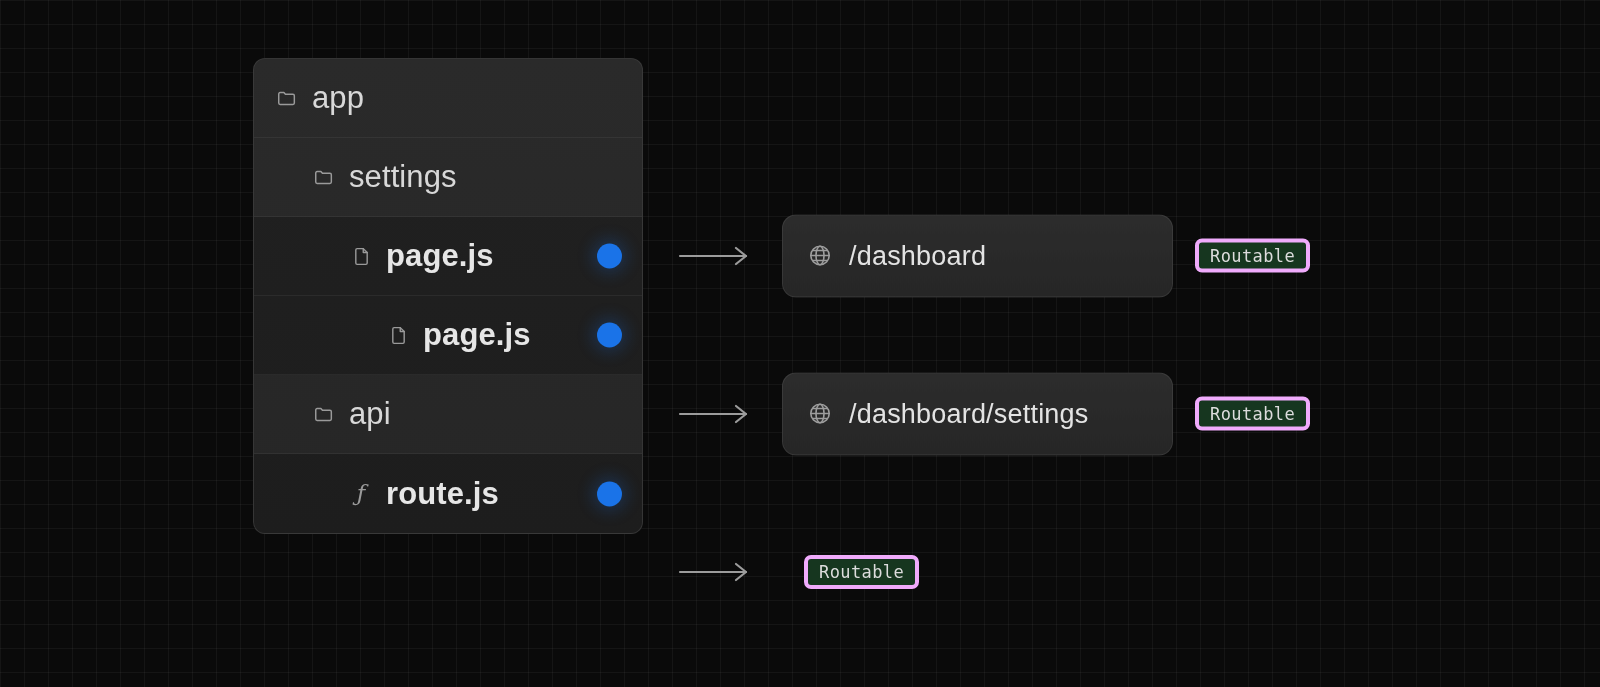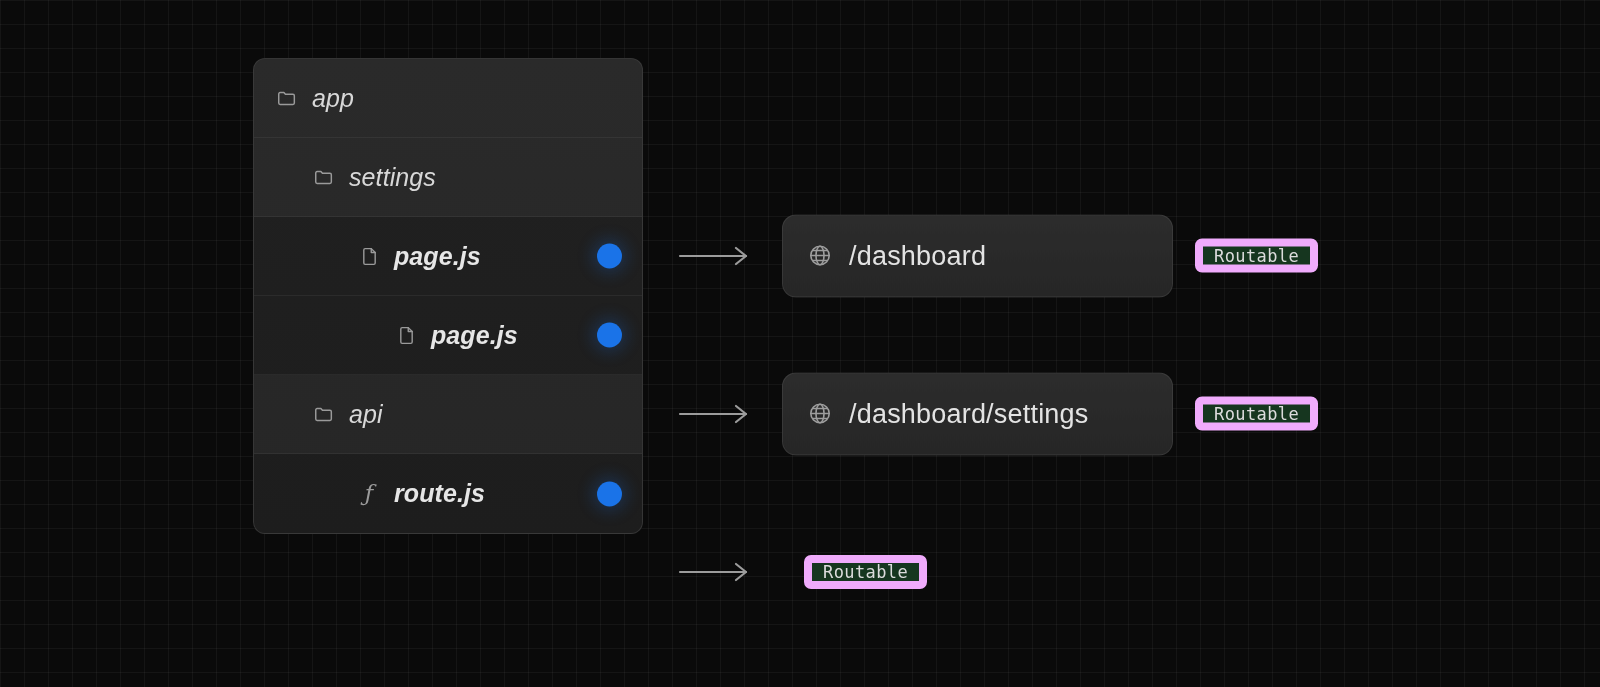--- a/index.html
+++ b/index.html
@@ -36,21 +36,20 @@
     height: 79px;
     display: flex;
     align-items: center;
     position: relative;
     border-bottom: 1px solid rgba(255,255,255,0.055);
   }
   .tree-row:last-child { border-bottom: none; }
 
   .tree-row.is-file {
     background: rgba(0,0,0,0.22);
-    padding-left: 8px;
   }
 
   .tree-row .indent { flex: 0 0 auto; }
 
   .row-icon {
     flex: 0 0 auto;
     width: 22px;
     height: 22px;
     display: flex;
     align-items: center;
@@ -62,25 +61,24 @@
   .fn-glyph {
     font-family: "DejaVu Serif", serif;
     font-style: italic;
     font-size: 23px;
     color: #9a9a9a;
     line-height: 1;
   }
 
   .row-label {
     margin-left: 14px;
-    font-size: 25px;
+    font-size: 31px;
     color: #d8d8d8;
     letter-spacing: 0.1px;
     white-space: nowrap;
-    font-style: italic;
   }
   .tree-row.is-file .row-label {
     font-weight: bold;
     color: #e6e6e6;
   }
 
   .dot {
     position: absolute;
     right: 20px;
     top: 50%;
@@ -140,21 +138,21 @@
   }
 
   .badge {
     margin-left: 22px;
     height: 34px;
     padding: 0 11px;
     display: flex;
     align-items: center;
     justify-content: center;
     border-radius: 7px;
-    border: 8px solid #f0abfc;
+    border: 4px solid #f0abfc;
     background: #16361f;
     color: #dcdcdc;
     font-family: "DejaVu Sans Mono", monospace;
     font-size: 17px;
     letter-spacing: 0.4px;
     white-space: nowrap;
   }
 </style>
 </head>
 <body>

